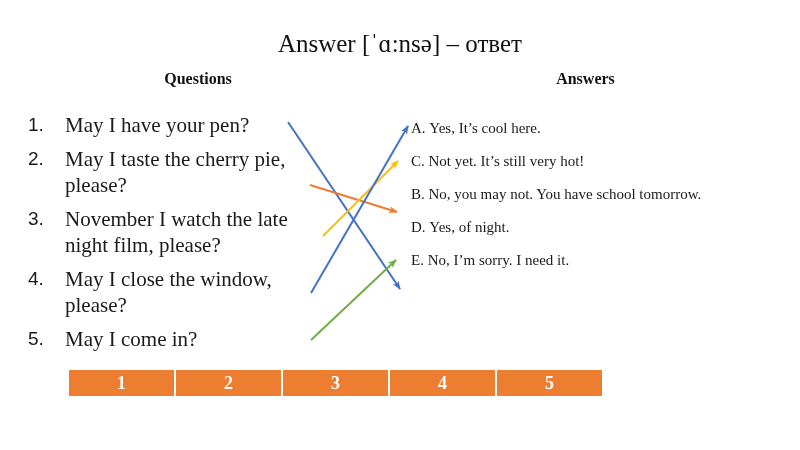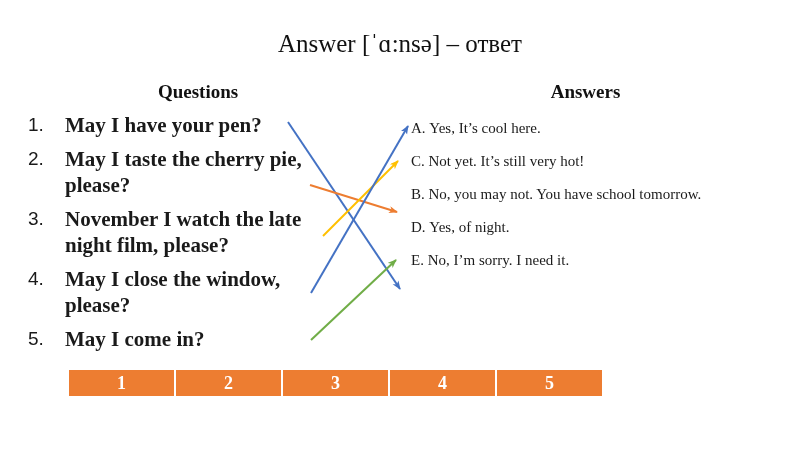--- a/index.html
+++ b/index.html
@@ -15,23 +15,23 @@
   .slide-title {
     position: absolute;
     top: 30px; left: 0; right: 0;
     text-align: center;
     font-size: 25px;
     color: #111111;
     white-space: nowrap;
   }
   .col-header {
     position: absolute;
-    top: 81px;
+    top: 70px;
     font-weight: bold;
-    font-size: 19px;
+    font-size: 16px;
     text-align: center;
     color: #111111;
   }
   .col-header.questions { left: 28px; width: 340px; }
   .col-header.answers  { left: 413px; width: 345px; text-align: center; }
 
   ol.questions-list {
     position: absolute;
     left: 28px; top: 112px; width: 300px;
     margin: 0; padding: 0;
@@ -41,21 +41,21 @@
     display: flex;
     font-size: 21px;
     line-height: 26px;
     margin: 0 0 8px 0;
   }
   ol.questions-list .q-num {
     flex: 0 0 37px;
     font-family: "Liberation Sans", sans-serif;
     font-size: 19px;
   }
-  ol.questions-list .q-text { flex: 1; font-weight: bold; }
+  ol.questions-list .q-text { flex: 1; }
 
   ul.answers-list {
     position: absolute;
     left: 411px; top: 115px; width: 374px;
     margin: 0; padding: 0;
     list-style: none;
   }
   ul.answers-list li {
     font-size: 15px;
     line-height: 26px;

